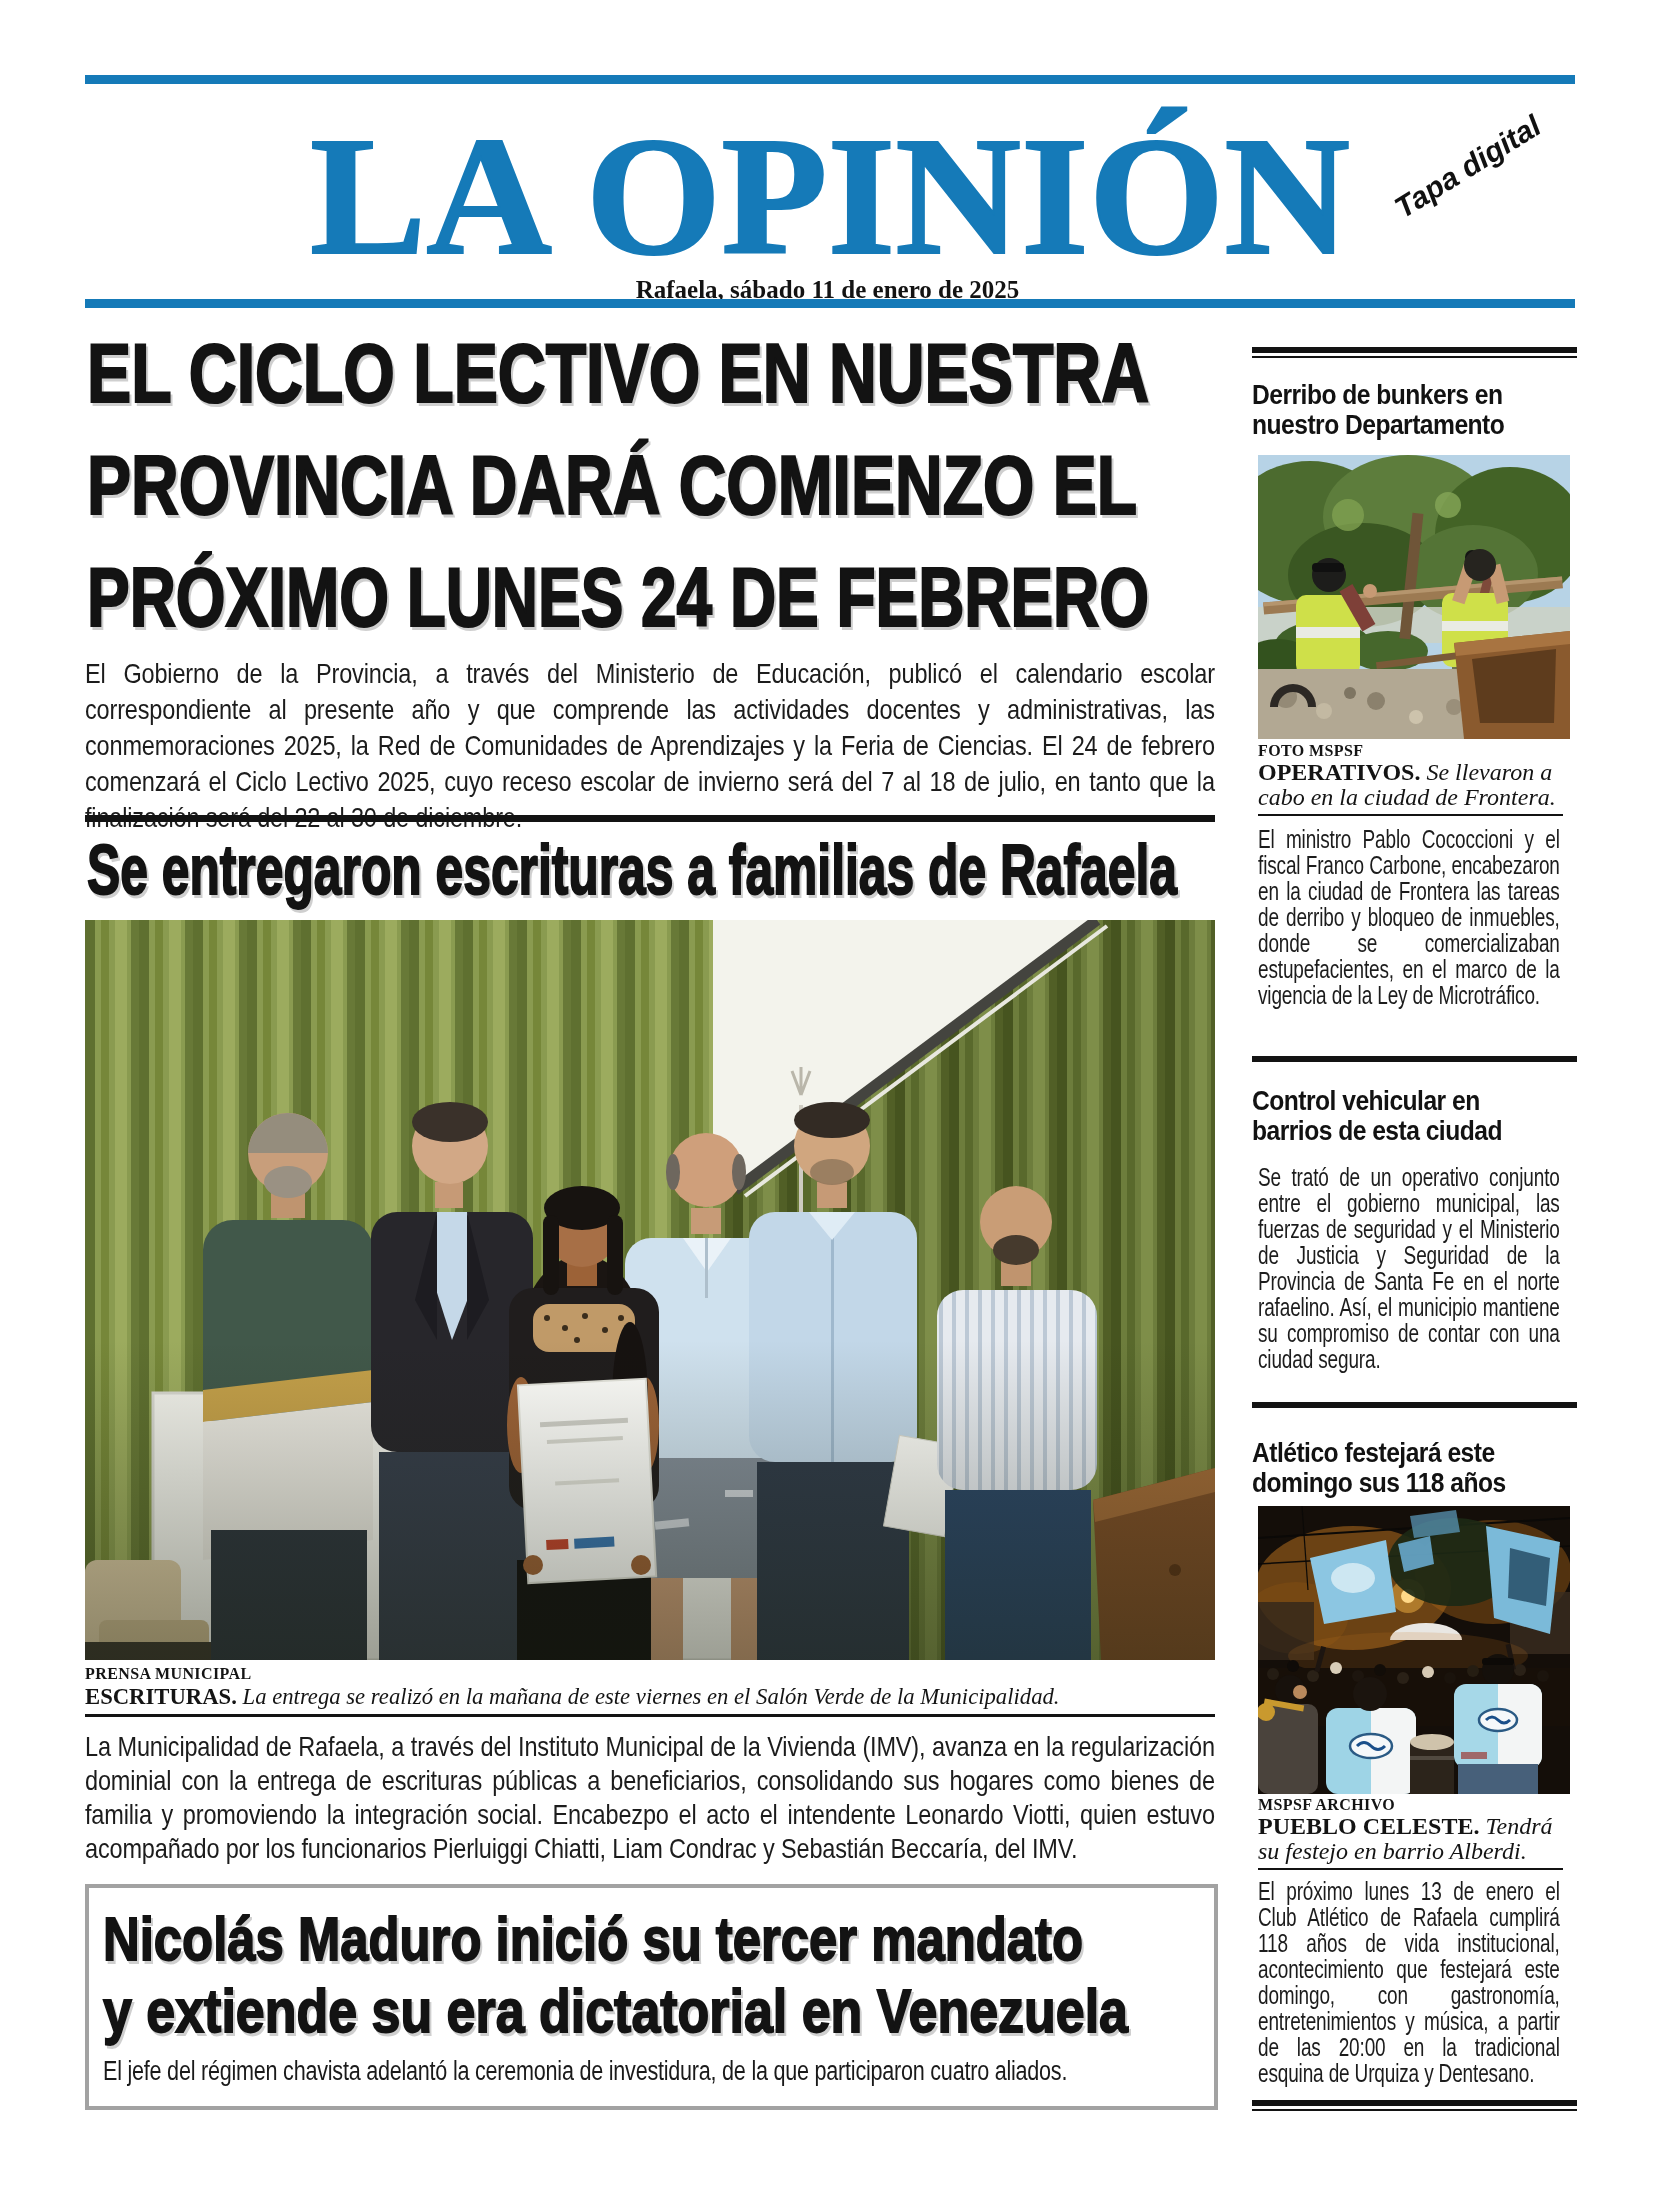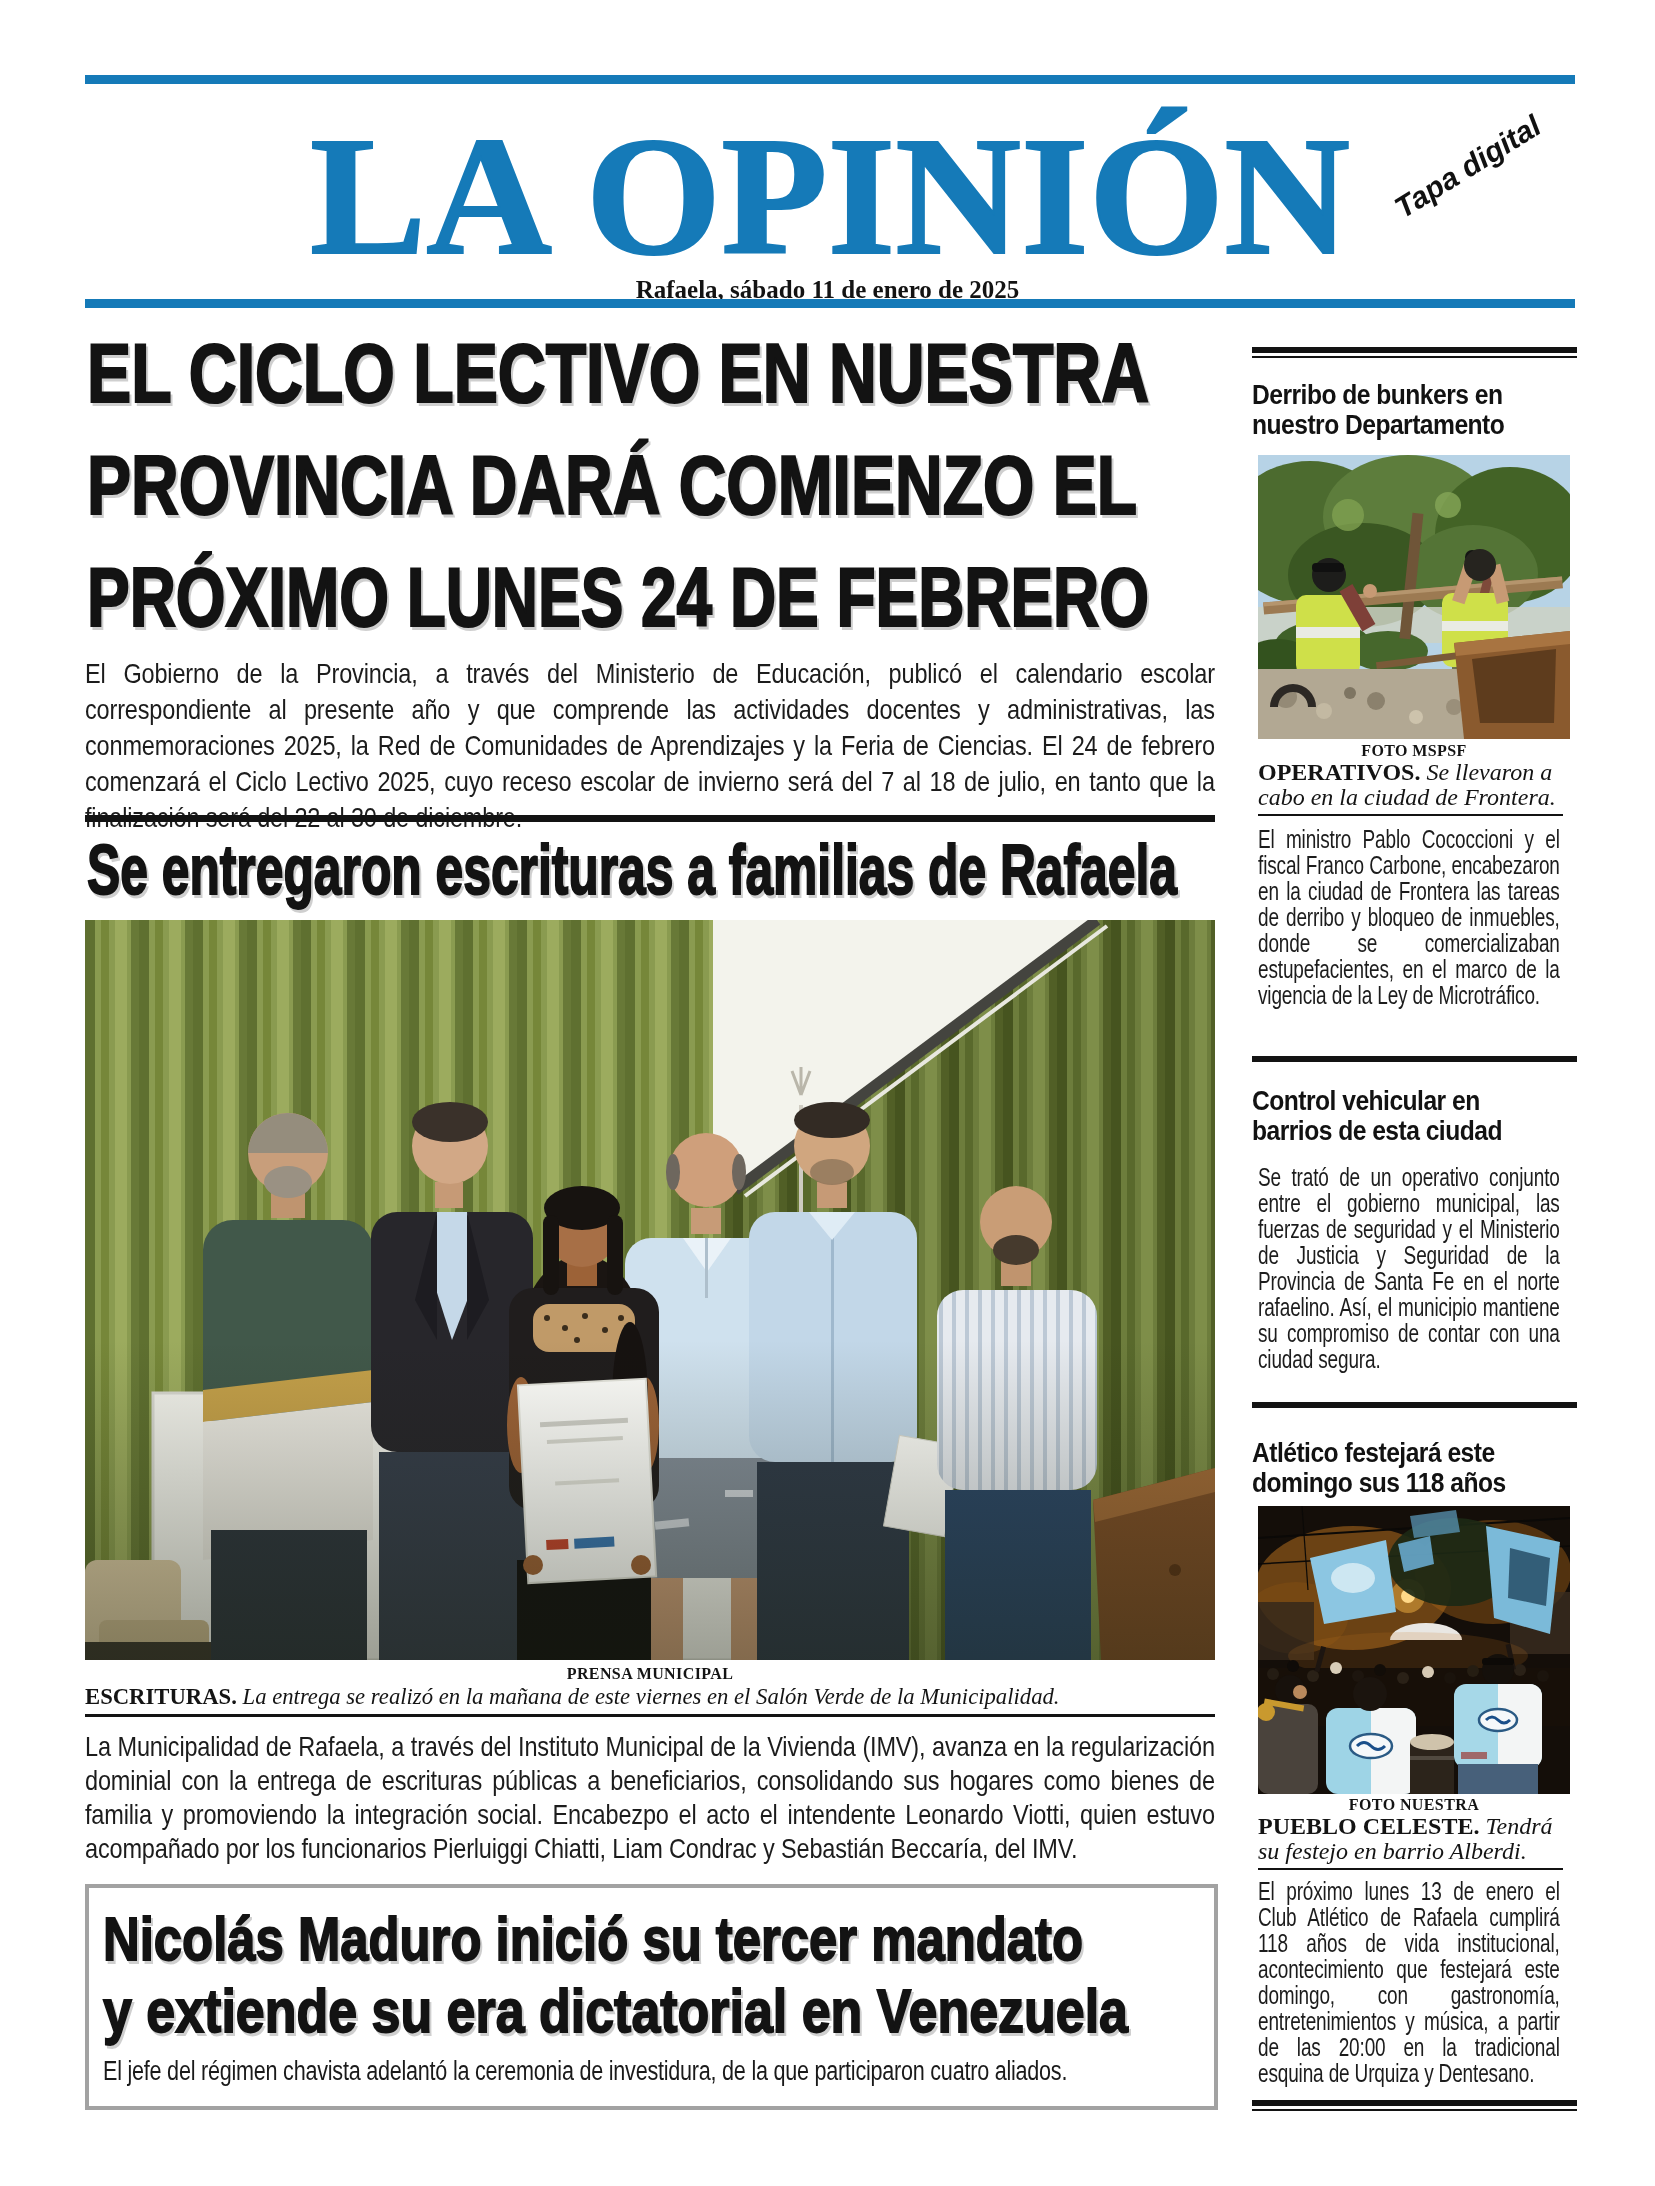--- a/index.html
+++ b/index.html
@@ -17,21 +17,21 @@
            font-weight:bold;font-size:30px;color:#111;transform:rotate(-32deg);white-space:nowrap;}
   .body-sans{position:absolute;font-family:"Liberation Sans",sans-serif;color:#1c1c1c;
              text-align:justify;transform-origin:left top;letter-spacing:-0.2px;}
   .lead-body{font-size:28px;line-height:36px;width:1345px;transform:scaleX(0.84);}
   .story-body{font-size:28px;line-height:34px;width:1345px;transform:scaleX(0.84);}
   .sb-body{font-size:25.5px;line-height:26px;width:405px;transform:scaleX(0.745);}
   .sb-h{position:absolute;font-family:"Liberation Sans",sans-serif;font-weight:bold;
         font-size:28px;line-height:30px;letter-spacing:-0.6px;color:#121212;
         transform:scaleX(0.88);transform-origin:left top;width:400px;}
   .credit{position:absolute;font-family:"Liberation Serif",serif;font-weight:bold;font-size:16px;
-          color:#141414;text-align:center;letter-spacing:.4px;}
+          color:#141414;text-align:left;letter-spacing:.4px;}
   .caption{position:absolute;font-family:"Liberation Serif",serif;font-size:24px;line-height:25px;
            color:#141414;transform-origin:left top;}
   .caption .lead{font-weight:bold;font-style:normal;}
   .caption .rest{font-style:italic;}
   .box{position:absolute;border:4px solid #a2a2a2;background:#fff;box-sizing:border-box;}
   .subhead{position:absolute;font-family:"Liberation Sans",sans-serif;font-size:27px;color:#1a1a1a;
            transform:scaleX(0.8);transform-origin:left top;width:1380px;letter-spacing:-0.3px;}
   svg{display:block;}
 </style>
 </head>
@@ -374,21 +374,21 @@
       <rect x="224" y="152" width="32" height="7" rx="3" fill="#0d0a07"></rect>
       <rect x="196" y="178" width="88" height="84" rx="12" fill="#a6d8e8"></rect>
       <path d="M240,178 h32 a12,12 0 0 1 12,12 v60 a12,12 0 0 1 -12,12 h-32 z" fill="#f3f5f5"></path>
       <ellipse cx="240" cy="214" rx="19" ry="11" fill="#f5f8fa" stroke="#2a5a84" stroke-width="2.5"></ellipse>
       <path d="M228,214 q6,-6 12,0 t12,0" stroke="#1a4f8a" stroke-width="3" fill="none"></path>
       <rect x="200" y="258" width="80" height="30" fill="#47607a"></rect>
       <rect x="203" y="246" width="26" height="7" fill="#9c3a34" opacity="0.7"></rect>
     </g>
   </svg>
 
-  <div class="credit" style="left:1258px;top:1796px;width:312px;">FOTO NUESTRA</div>
+  <div class="credit" style="left:1258px;top:1796px;width:312px;">MSPSF ARCHIVO</div>
   <div class="caption" style="left:1258px;top:1814px;width:318px;font-family:Liberation Serif, serif;">
     <span class="lead">PUEBLO CELESTE.</span>
     <span class="rest">Tendrá su festejo en barrio Alberdi.</span>
   </div>
   <div class="rule" style="left:1258px;top:1868px;width:305px;height:2px;"></div>
 
   <div class="body-sans sb-body" style="left:1258px;top:1878px;">El próximo lunes 13 de enero el Club Atlético de Rafaela cumplirá 118 años de vida institucional, acontecimiento que festejará este domingo, con gastronomía, entretenimientos y música, a partir de las 20:00 en la tradicional esquina de Urquiza y Dentesano.</div>
 
   <div class="rule" style="left:1252px;top:2100px;width:325px;height:6px;"></div>
   <div class="rule" style="left:1252px;top:2109px;width:325px;height:2px;"></div>

